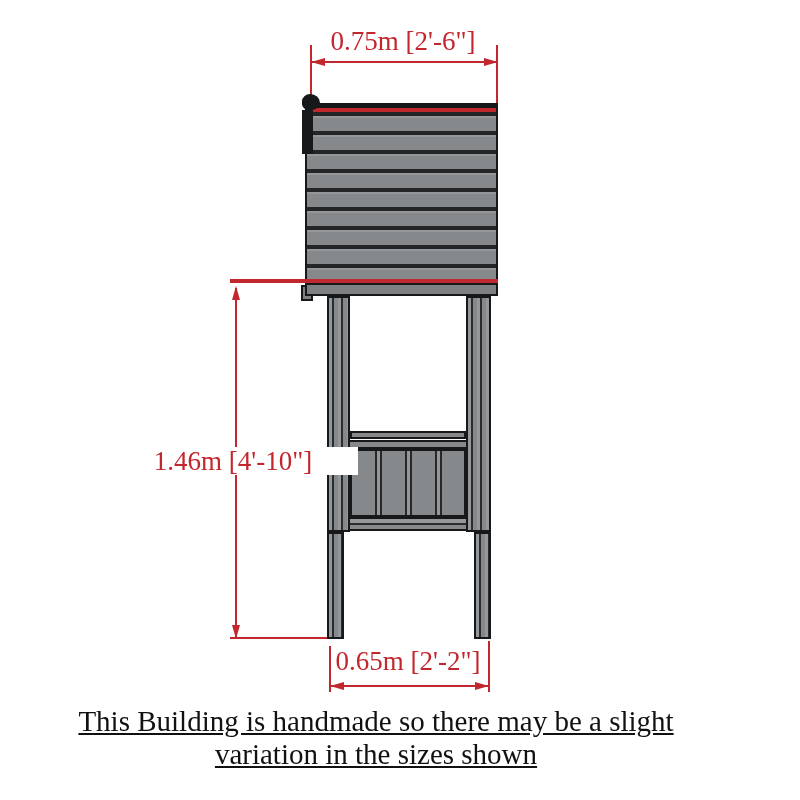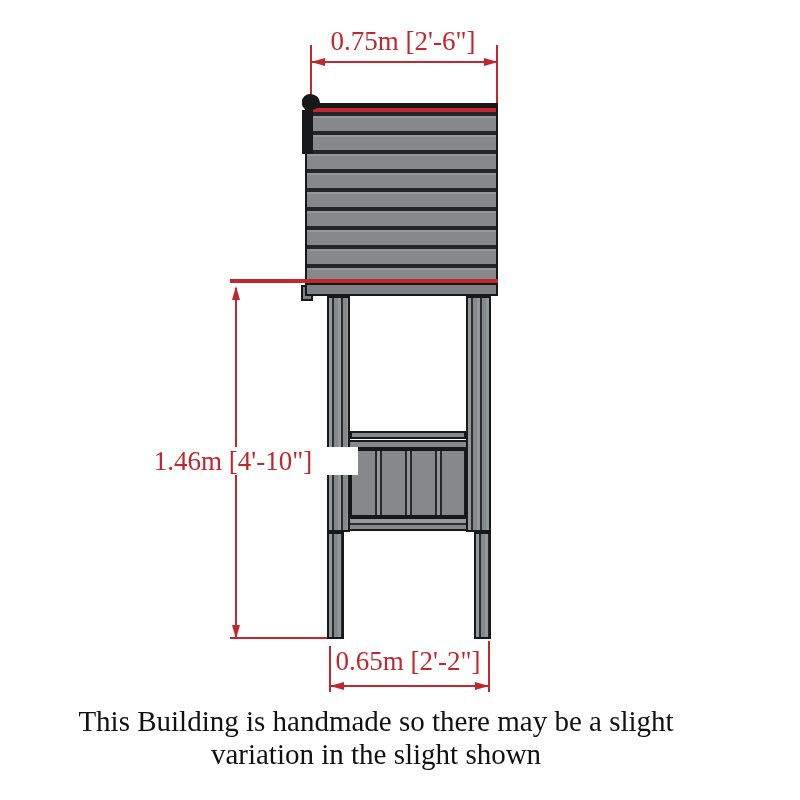--- a/index.html
+++ b/index.html
@@ -70,21 +70,21 @@
   .panel {
     position:absolute; left:350px; top:449px; width:116px; height:68px;
     border:2px solid var(--outline_black); z-index:2;
     background:repeating-linear-gradient(90deg,
       var(--wood_gray) 0 23px, #26282a 23px 25px, var(--wood_gray_light) 25px 28px, #26282a 28px 30px);
   }
 
   
   .caption {
     position:absolute; left:0; top:705px; width:752px; text-align:center;
-    color:var(--caption_black); font-size:29px; line-height:33px;
+    color:var(--caption_black); font-size:29px; line-height:33px;text-decoration:underline;
   }
 </style>
 </head>
 <body>
 
 <div class="canvas">
 
   <div class="dimlabel" style="left:278px; top:27px; width:250px;">0.75m [2'-6"]</div>
   <div class="dimline" style="left:311px; top:61px; width:187px; height:2px;"></div>
   <div class="ah left" style="left:311px; top:58px;"></div>
@@ -122,16 +122,16 @@
 
   <div class="dimline" style="left:329px; top:646px; width:2px; height:46px;"></div>
   <div class="dimline" style="left:488px; top:641px; width:2px; height:51px;"></div>
   <div class="dimline" style="left:330px; top:685px; width:159px; height:2px;"></div>
   <div class="ah left" style="left:330px; top:682px;"></div>
   <div class="ah right" style="left:475px; top:682px;"></div>
   <div class="dimlabel" style="left:283px; top:647px; width:250px;">0.65m [2'-2"]</div>
 
   <div class="caption">
     <div>This Building is handmade so there may be a slight</div>
-    <div>variation in the slight shown</div>
+    <div>variation in the sizes shown</div>
   </div>
 
 </div>
 
 </body></html>

